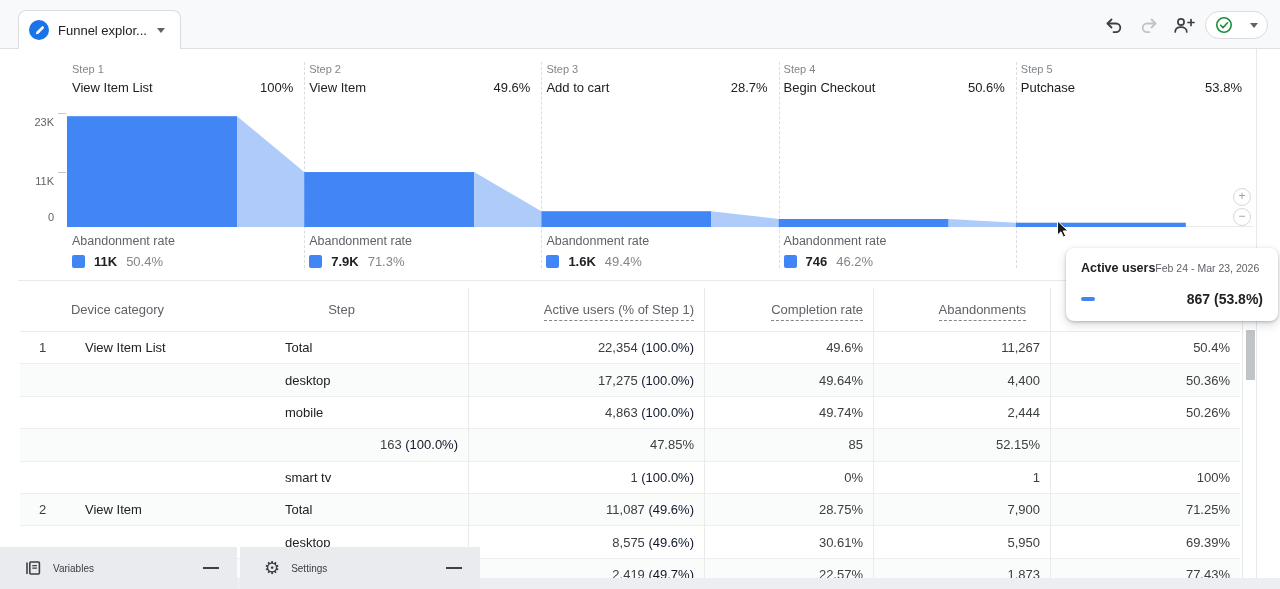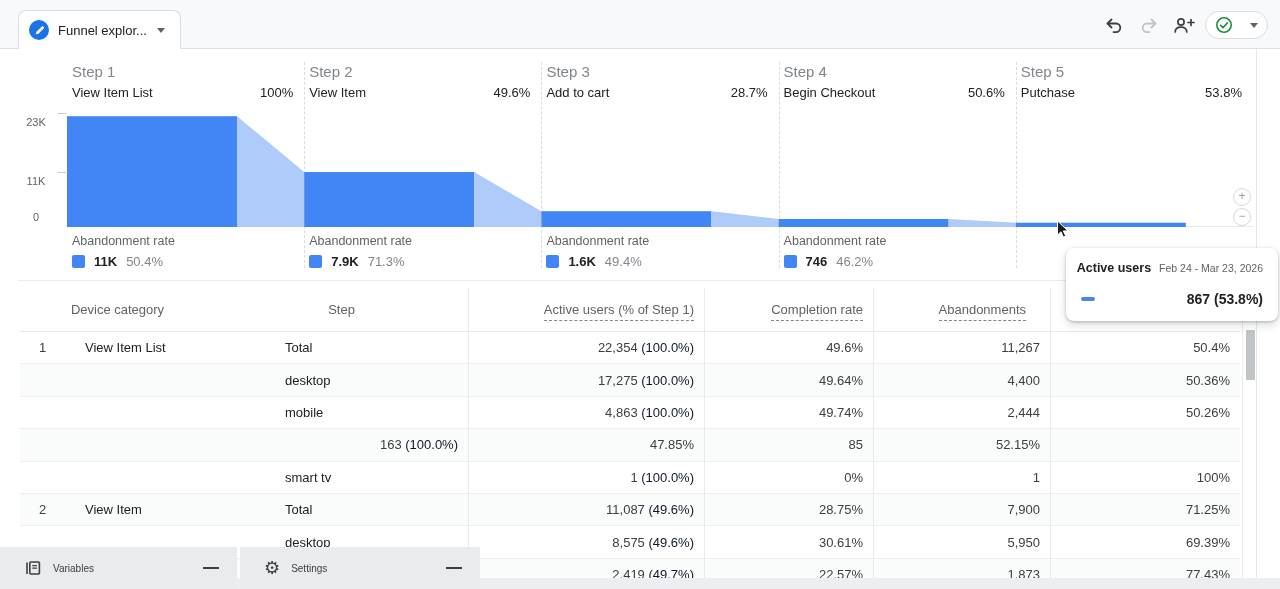--- a/index.html
+++ b/index.html
@@ -12,26 +12,26 @@
   .tab-circle{width:20px;height:20px;border-radius:50%;background:#1a73e8;display:flex;align-items:center;justify-content:center;flex:0 0 auto;}
   .tab-label{font-size:13px;color:#202124;font-weight:500;margin-left:9px;white-space:nowrap;overflow:hidden;}
   .caret{width:0;height:0;border-left:4.5px solid transparent;border-right:4.5px solid transparent;border-top:5px solid #5f6368;margin-left:10px;flex:0 0 auto;}
   .tab-plus{position:absolute;left:181px;top:10px;width:45px;height:38px;border-right:1px solid #dadce0;display:flex;align-items:center;justify-content:center;font-size:21px;color:#5f6368;font-weight:300;cursor:pointer;}
   .header-actions{position:absolute;right:12px;top:10px;height:30px;display:flex;align-items:center;gap:7px;}
   .icon-btn{width:28px;height:28px;border:none;background:transparent;display:flex;align-items:center;justify-content:center;cursor:pointer;padding:0;}
   .approve-pill{height:28px;border:1px solid #dadce0;background:#fff;border-radius:14px;display:flex;align-items:center;padding:0 9px;gap:7px;cursor:pointer;}
 
   
   .step-col{position:absolute;top:63px;}
-  .step-num{font-size:15px;color:#80868b;margin-bottom:5px;}
+  .step-num{font-size:11px;color:#80868b;margin-bottom:5px;}
   .step-line{display:flex;justify-content:space-between;align-items:baseline;}
   .step-name{font-size:13px;color:#202124;}
   .step-pct{font-size:13px;color:#202124;}
   .step-sep{position:absolute;top:62px;height:206px;width:0;border-left:1px dashed #dadce0;}
-  .ylabel{position:absolute;width:36px;left:18px;text-align:center;font-size:11px;color:#5f6368;}
+  .ylabel{position:absolute;width:36px;left:18px;text-align:right;font-size:11px;color:#5f6368;}
   .ytick{position:absolute;width:8px;height:1px;background:#c6cacd;left:58px;}
   #funnel-svg{position:absolute;left:0;top:108px;}
   .zoom-controls{position:absolute;left:1233px;top:188px;z-index:3;}
   .zoom-btn{width:16px;height:16px;border:1px solid #d5d8dc;border-radius:50%;background:#fff;color:#9aa0a6;font-size:12px;line-height:15px;text-align:center;margin-bottom:2px;cursor:pointer;}
   .abandon-cell{position:absolute;top:234px;}
   .ab-title{font-size:12.5px;color:#5f6368;}
   .ab-line{display:flex;align-items:center;gap:9px;margin-top:6px;}
   .swatch{width:13px;height:13px;border-radius:2px;flex:0 0 auto;}
   .ab-val{font-size:13px;color:#202124;font-weight:700;}
   .ab-rate{font-size:13px;color:#80868b;}
@@ -51,21 +51,21 @@
   .c-num{text-align:center;color:#3c4043;}
   .c-name,.c-dev{padding-left:20px;}
   .td.num{text-align:right;padding-right:10px;color:#3c4043;}
   .paren{color:#0f172a;}
   .vline{position:absolute;top:288px;height:290px;width:1px;background:#e8eaed;z-index:1;}
   .scroll-thumb{position:absolute;left:1246px;top:330px;width:9px;height:50px;background:#c1c4c7;border-radius:1px;z-index:2;cursor:grab;}
   .panel-right-border{position:absolute;left:1256px;top:48px;width:1px;height:530px;background:#e6e8ea;}
 
   
   .tooltip{position:absolute;left:1066px;top:248px;width:212px;box-sizing:border-box;background:#fff;border-radius:8px;padding:13px 15px 14px 15px;box-shadow:0 1px 3px rgba(60,64,67,.3),0 4px 10px rgba(60,64,67,.18);z-index:30;}
-  .tt-row1{display:flex;justify-content:flex-end;align-items:baseline;gap:8px;}
+  .tt-row1{display:flex;justify-content:flex-start;align-items:baseline;}
   .tt-title{font-size:12.5px;font-weight:700;color:#202124;white-space:nowrap;}
   .tt-date{font-size:10.5px;color:#5f6368;white-space:nowrap;}
   .tt-row2{display:flex;justify-content:space-between;align-items:center;margin-top:16px;}
   .tt-dash{width:14px;height:4px;border-radius:2px;}
   .tt-value{font-size:14px;font-weight:700;color:#202124;}
 
   
   .bottom-strip{position:absolute;left:0;top:578px;width:1280px;height:11px;background:#eceef1;z-index:18;}
   .dock-panel{position:absolute;top:547px;height:42px;background:#e9ebee;display:flex;align-items:center;padding:0 18px 0 24px;box-sizing:border-box;z-index:20;cursor:pointer;}
   .dock-label{font-size:10px;color:#3c4043;margin-left:11px;}

